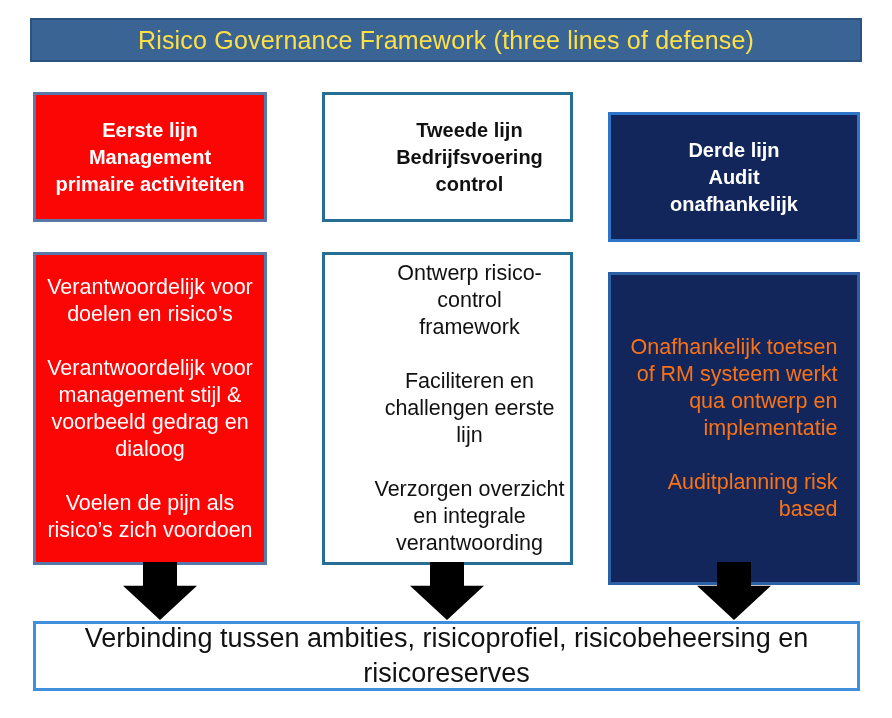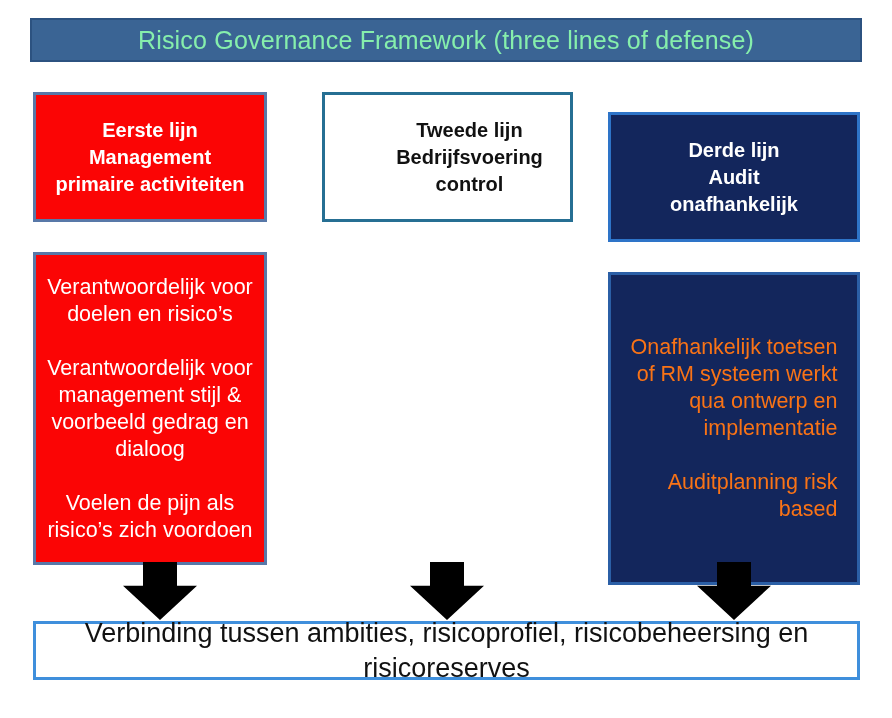--- a/index.html
+++ b/index.html
@@ -9,21 +9,21 @@
     font-family:"Liberation Sans", sans-serif;
   }
   .pre { white-space:pre-line; }
 
   
   .banner {
     position:absolute; left:30px; top:18px; width:832px; height:44px;
     background:#3A6494; border:2px solid #2C5280; box-sizing:border-box;
     display:flex; align-items:center; justify-content:center;
   }
-  .banner-text { color:#86efac; font-size:25px; letter-spacing:0.2px; }
+  .banner-text { color:#fde047; font-size:25px; letter-spacing:0.2px; }
 
   
   .hdr, .bodybox {
     position:absolute; box-sizing:border-box;
     display:flex; align-items:center; justify-content:center;
     text-align:center;
   }
   .hdr { top:92px; height:130px; font-weight:bold; font-size:20px; line-height:27px; }
   .bodybox { top:252px; height:313px; font-size:21.5px; line-height:27px; }
 
@@ -40,21 +40,21 @@
   .arrow {
     position:absolute; top:562px; width:74px; height:58px; background:#000000;
     clip-path:polygon(27% 0, 73% 0, 73% 41%, 100% 41%, 50% 100%, 0 41%, 27% 41%);
   }
   .arrow1 { left:123px; }
   .arrow2 { left:410px; }
   .arrow3 { left:697px; }
 
   
   .bottom {
-    position:absolute; left:33px; top:621px; width:827px; height:59px;
+    position:absolute; left:33px; top:621px; width:827px; height:70px;
     background:#ffffff; border:3px solid #3F8FDC; box-sizing:border-box;
     display:flex; align-items:center; justify-content:center; text-align:center;
     color:#111111; font-size:27px; line-height:35px;
   }
 </style>
 </head>
 <body>
 
 <div class="slide">
 
@@ -78,20 +78,31 @@
 
 Voelen de pijn als
 risico’s zich voordoen</span>
   </div>
 
   <div class="hdr col2 white-fill">
     <span class="pre">Tweede lijn
 Bedrijfsvoering
 control</span>
   </div>
+  <div class="bodybox col2 white-fill">
+    <span class="pre">Ontwerp risico-control
+framework
+
+Faciliteren en
+challengen eerste lijn
+
+Verzorgen overzicht
+en integrale
+verantwoording</span>
+  </div>
 
   <div class="hdr col3 navy-hdr">
     <span class="pre">Derde lijn
 Audit
 onafhankelijk</span>
   </div>
   <div class="bodybox col3 navy-body">
     <span class="pre">Onafhankelijk toetsen
 of RM systeem werkt
 qua ontwerp en

